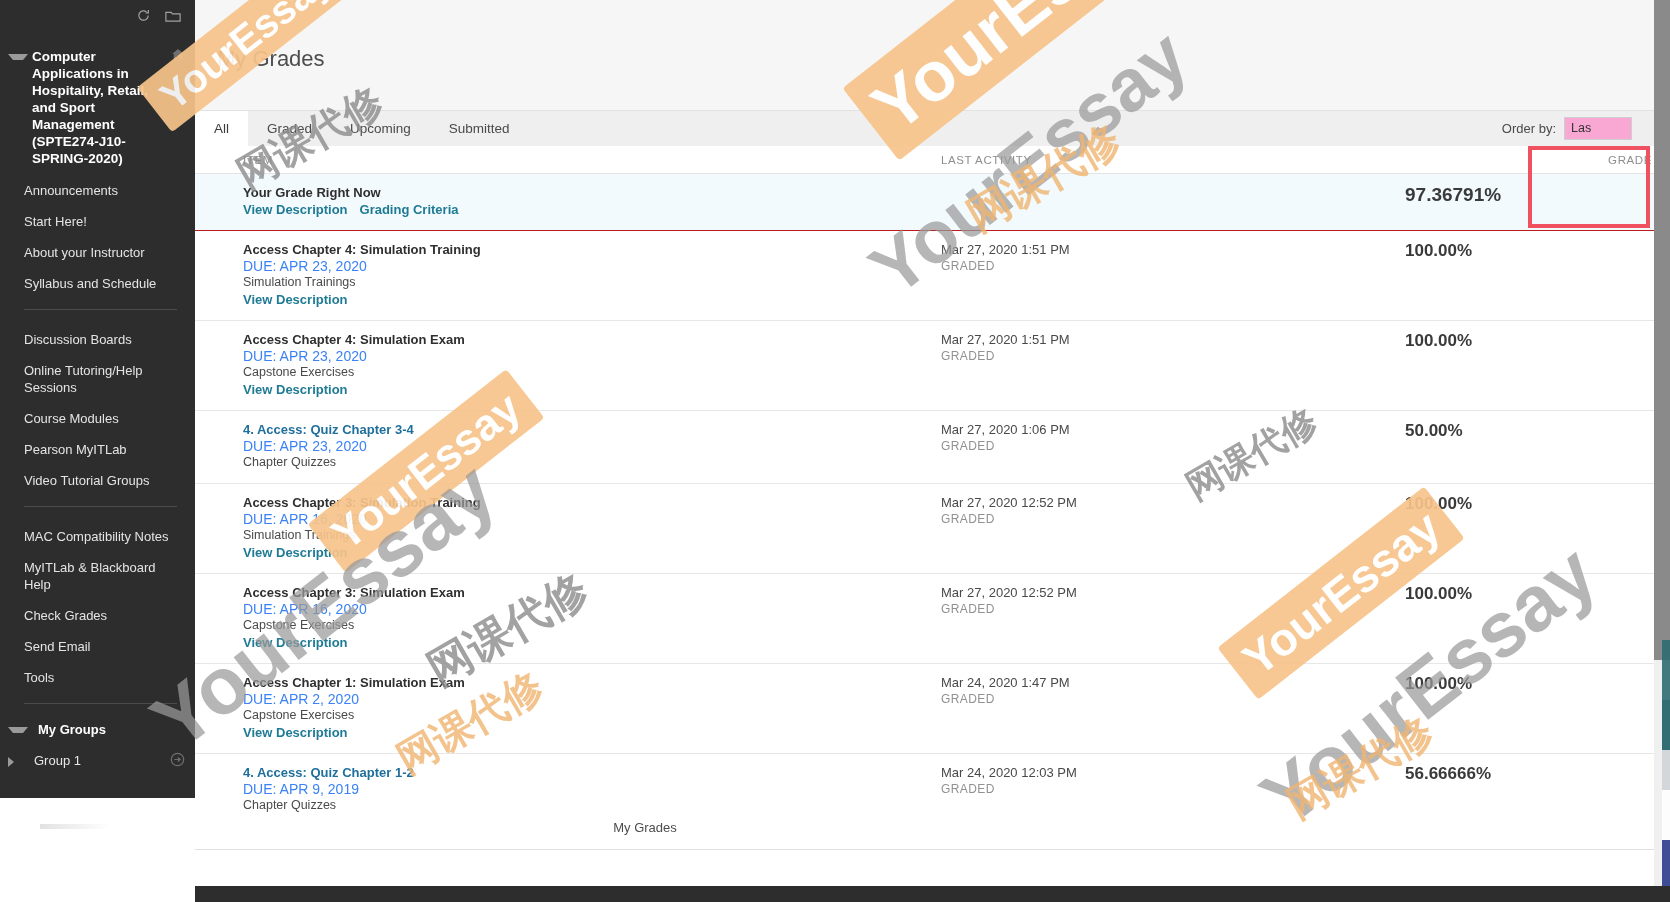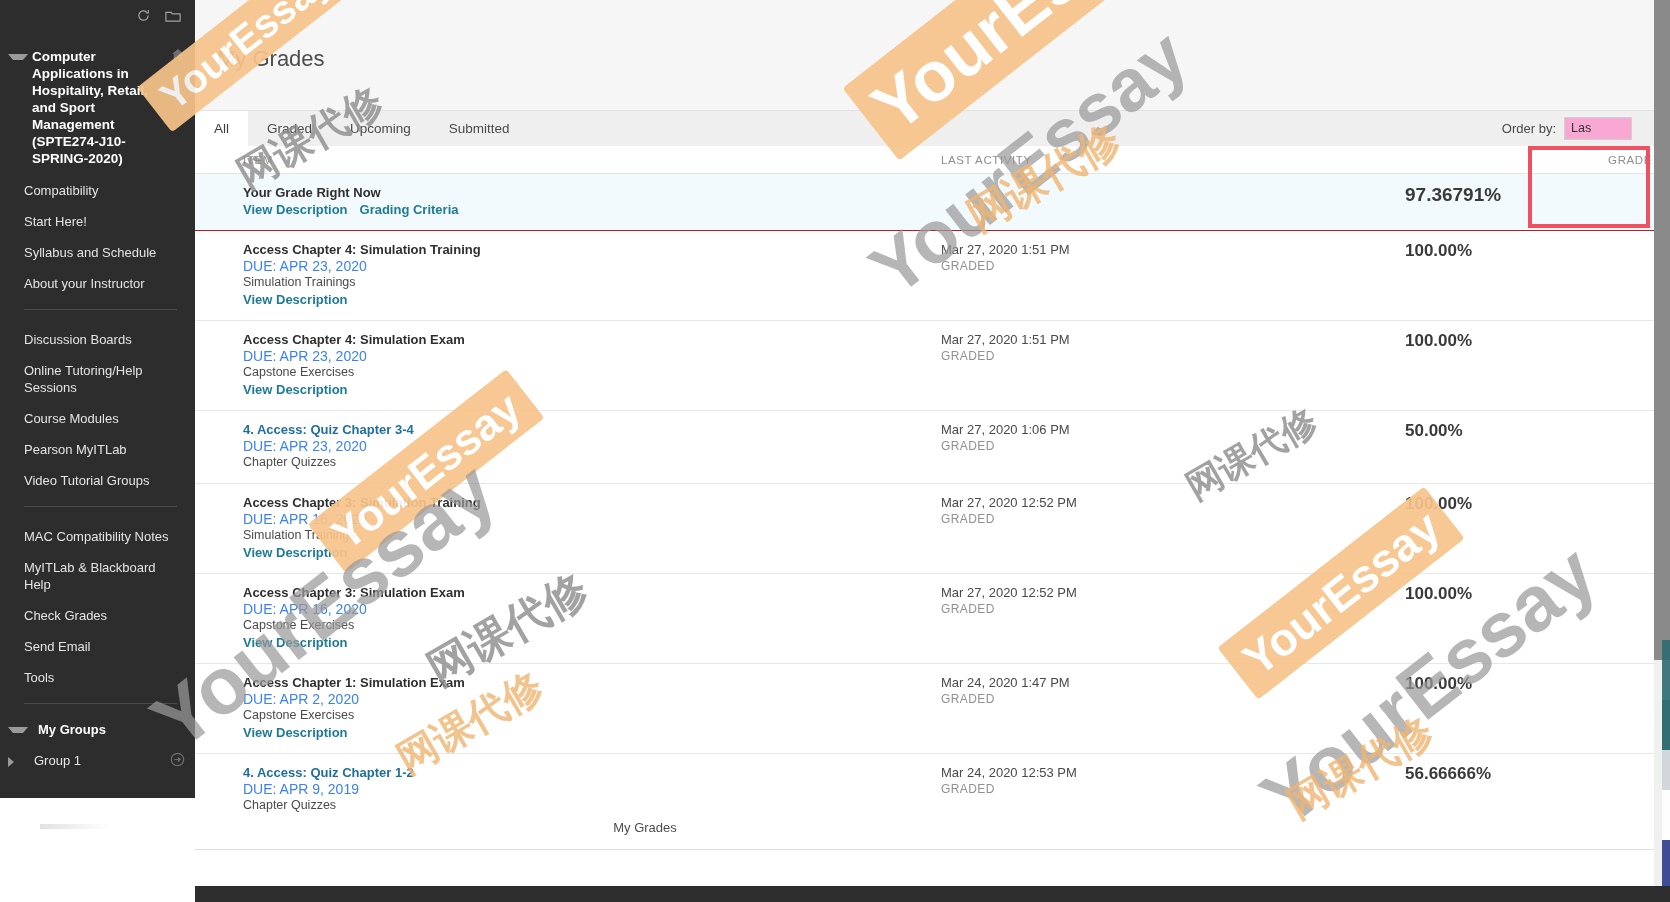--- a/index.html
+++ b/index.html
@@ -196,24 +196,24 @@
       <span class="caret-down"></span>
       <span class="course-title">Computer Applications in Hospitality, Retail, and Sport Management (SPTE274-J10-SPRING-2020)</span>
       <span class="home-icon">
         <svg width="14" height="13" viewBox="0 0 16 15">
           <path d="M8 1.2 1.2 7h1.9v6.3h3.1V9.4h3.6v3.9h3.1V7h1.9z" fill="#9a9a9a"></path>
         </svg>
       </span>
     </div>
 
     <div class="nav-list">
-      <span class="nav-item">Compatibility</span>
+      <span class="nav-item">Announcements</span>
       <span class="nav-item">Start Here!</span>
+      <span class="nav-item">About your Instructor</span>
       <span class="nav-item">Syllabus and Schedule</span>
-      <span class="nav-item">About your Instructor</span>
     </div>
 
     <div class="nav-sep"></div>
 
     <div class="nav-list">
       <span class="nav-item">Discussion Boards</span>
       <span class="nav-item">Online Tutoring/Help Sessions</span>
       <span class="nav-item">Course Modules</span>
       <span class="nav-item">Pearson MyITLab</span>
       <span class="nav-item">Video Tutorial Groups</span>
@@ -370,21 +370,21 @@
             </div>
             <div class="r-grade"><span class="grade-val">100.00%</span></div>
           </div>
           <div class="row">
             <div class="r-item">
               <div class="it-title link">4. Access: Quiz Chapter 1-2</div>
               <div class="it-due">DUE: APR 9, 2019</div>
               <div class="it-cat">Chapter Quizzes</div>
             </div>
             <div class="r-act">
-              <div class="act-date">Mar 24, 2020 12:53 PM</div>
+              <div class="act-date">Mar 24, 2020 12:03 PM</div>
               <div class="act-state">GRADED</div>
             </div>
             <div class="r-grade"><span class="grade-val">56.66666%</span></div>
           </div>
         </div>
     </div>
 
     <div id="grade-highlight"></div>
 
     <div id="content-footer">

